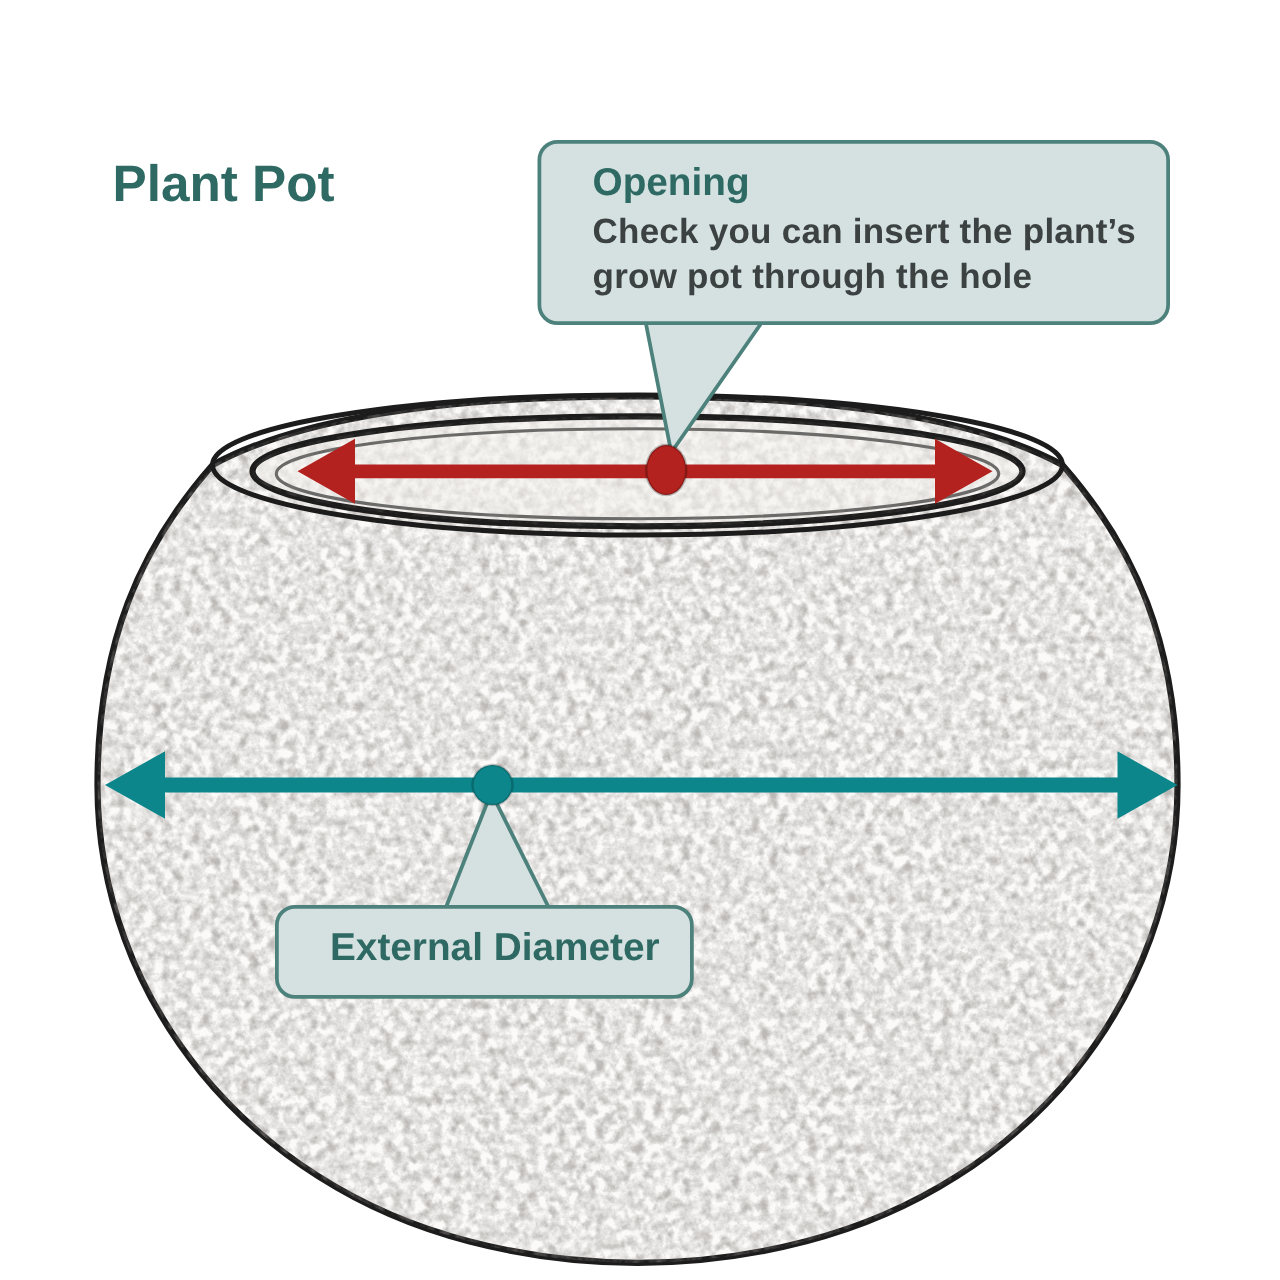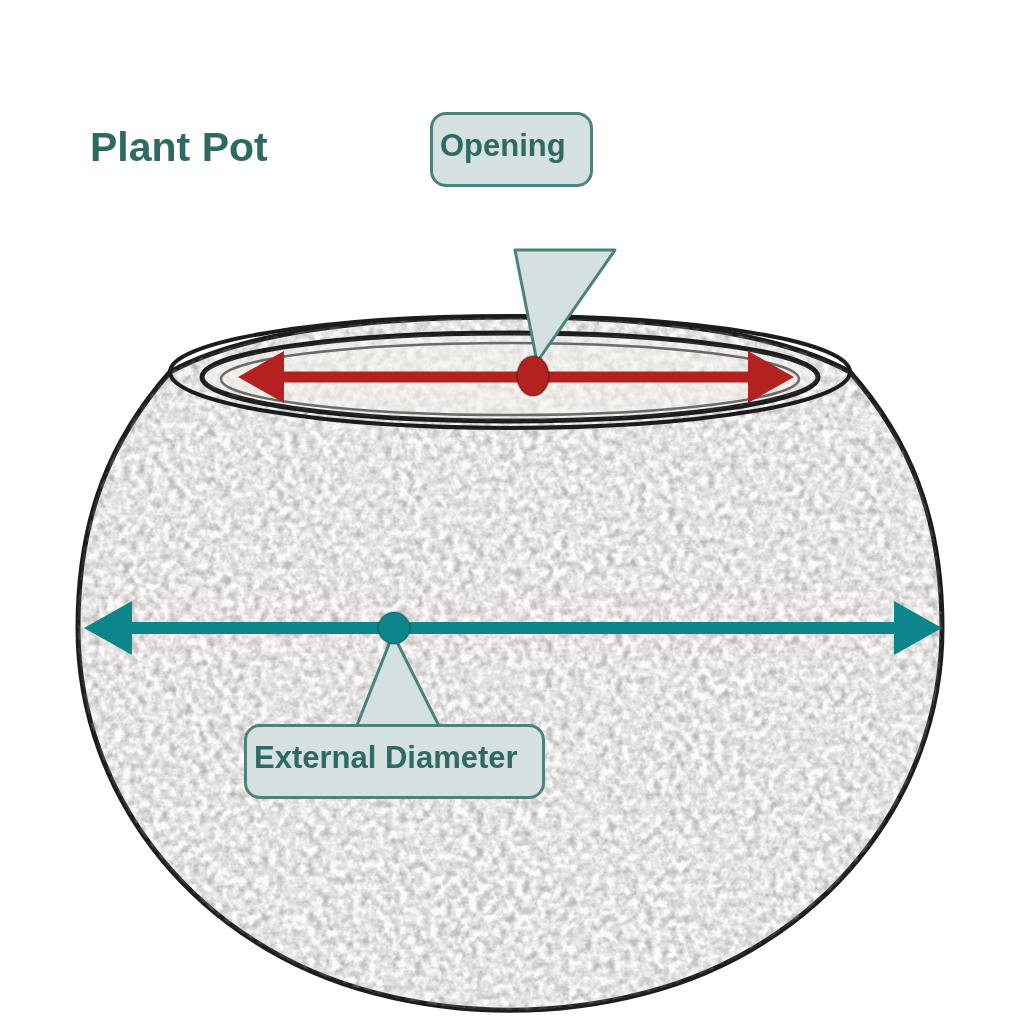--- a/index.html
+++ b/index.html
@@ -21,26 +21,26 @@
     position:absolute;left:90px;top:120px;
     font-size:41px;font-weight:700;line-height:1.32;
     color:var(--heading-teal);
   }
   .page-title span{display:block;}
   .callout{
     position:absolute;
     background:var(--callout-bg);
     border:3px solid var(--callout-border);
     border-radius:16px;
-    padding:13px 24px 17px 7px;
+    padding:13px 24px 17px 41px;
     width:fit-content;
     max-width:560px;
   }
   .callout-opening{left:430px;top:112px;}
-  .callout-diameter{left:244px;top:724px;}
+  .callout-diameter{left:220px;top:724px;}
   .callout-heading{
     font-size:31px;font-weight:700;color:var(--heading-teal);
     margin-bottom:3px;
   }
   .callout-body{
     font-size:28px;font-weight:700;color:var(--body-text);
     line-height:1.3;white-space:pre-line;letter-spacing:0.2px;
   }
 </style>
 </head>
@@ -83,19 +83,21 @@
     <ellipse cx="533" cy="376" rx="16" ry="20" fill="var(--opening-arrow-red,#B3221E)" stroke="rgba(0,0,0,0.25)" stroke-width="2"></ellipse>
     <circle cx="394" cy="628" r="16" fill="var(--diameter-arrow-teal,#0C868B)" stroke="rgba(0,0,0,0.2)" stroke-width="2"></circle>
   </svg>
 
   <h1 class="page-title">
     <span>Plant Pot</span>
   </h1>
 
   <div class="callout callout-opening">
     <div class="callout-heading">Opening</div>
+    <div class="callout-body">Check you can insert the plant’s
+grow pot through the hole</div>
   </div>
 
   <div class="callout callout-diameter">
     <div class="callout-heading">External Diameter</div>
   </div>
 
 </div>
 
 </body></html>

